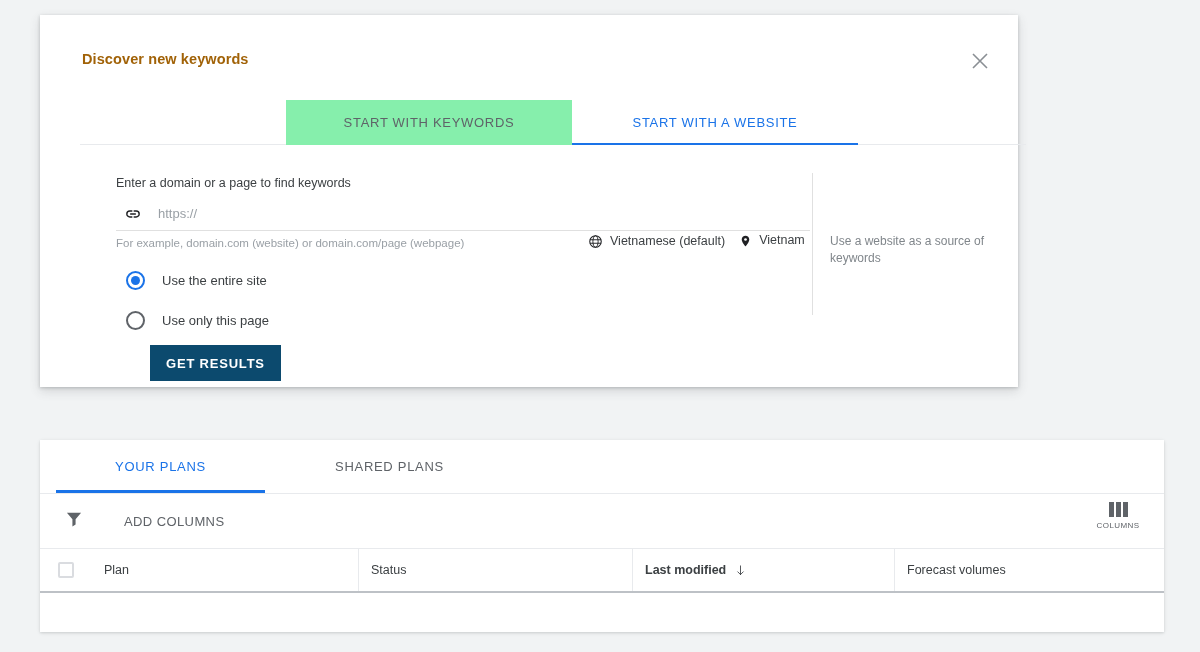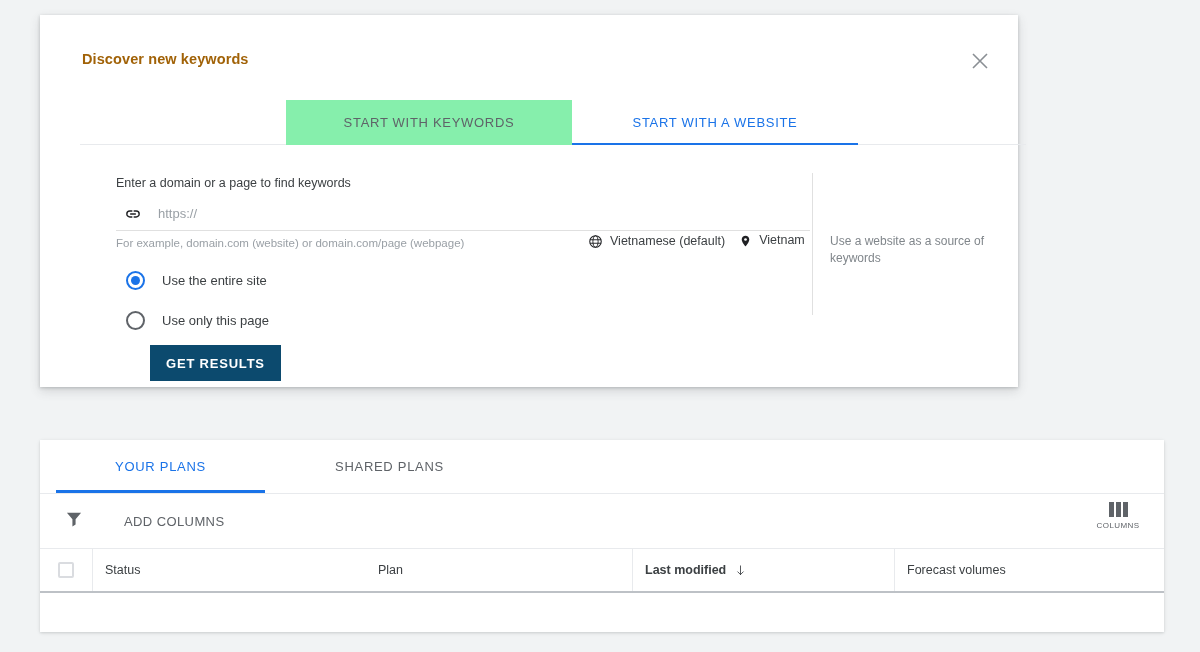--- a/index.html
+++ b/index.html
@@ -469,22 +469,22 @@
           <i></i>
         </span>
       <span class="label">COLUMNS</span>
     </div>
   </div>
 
   <div class="table-header">
     <div class="th th-check">
       <span class="checkbox"></span>
     </div>
+    <div class="th th-plan">Plan</div>
     <div class="th th-status">Status</div>
-    <div class="th th-plan">Plan</div>
     <div class="th th-mod">
       <span>Last modified</span>
       <span class="sortarrow">
         <svg width="13" height="13" viewBox="0 0 24 24">
           <path d="M12 3.5v16M12 19.5l-5-5M12 19.5l5-5" stroke="#3c4043" stroke-width="1.6" fill="none" stroke-linecap="round"></path>
         </svg>
       </span>
     </div>
     <div class="th th-forecast">Forecast volumes</div>
   </div>

